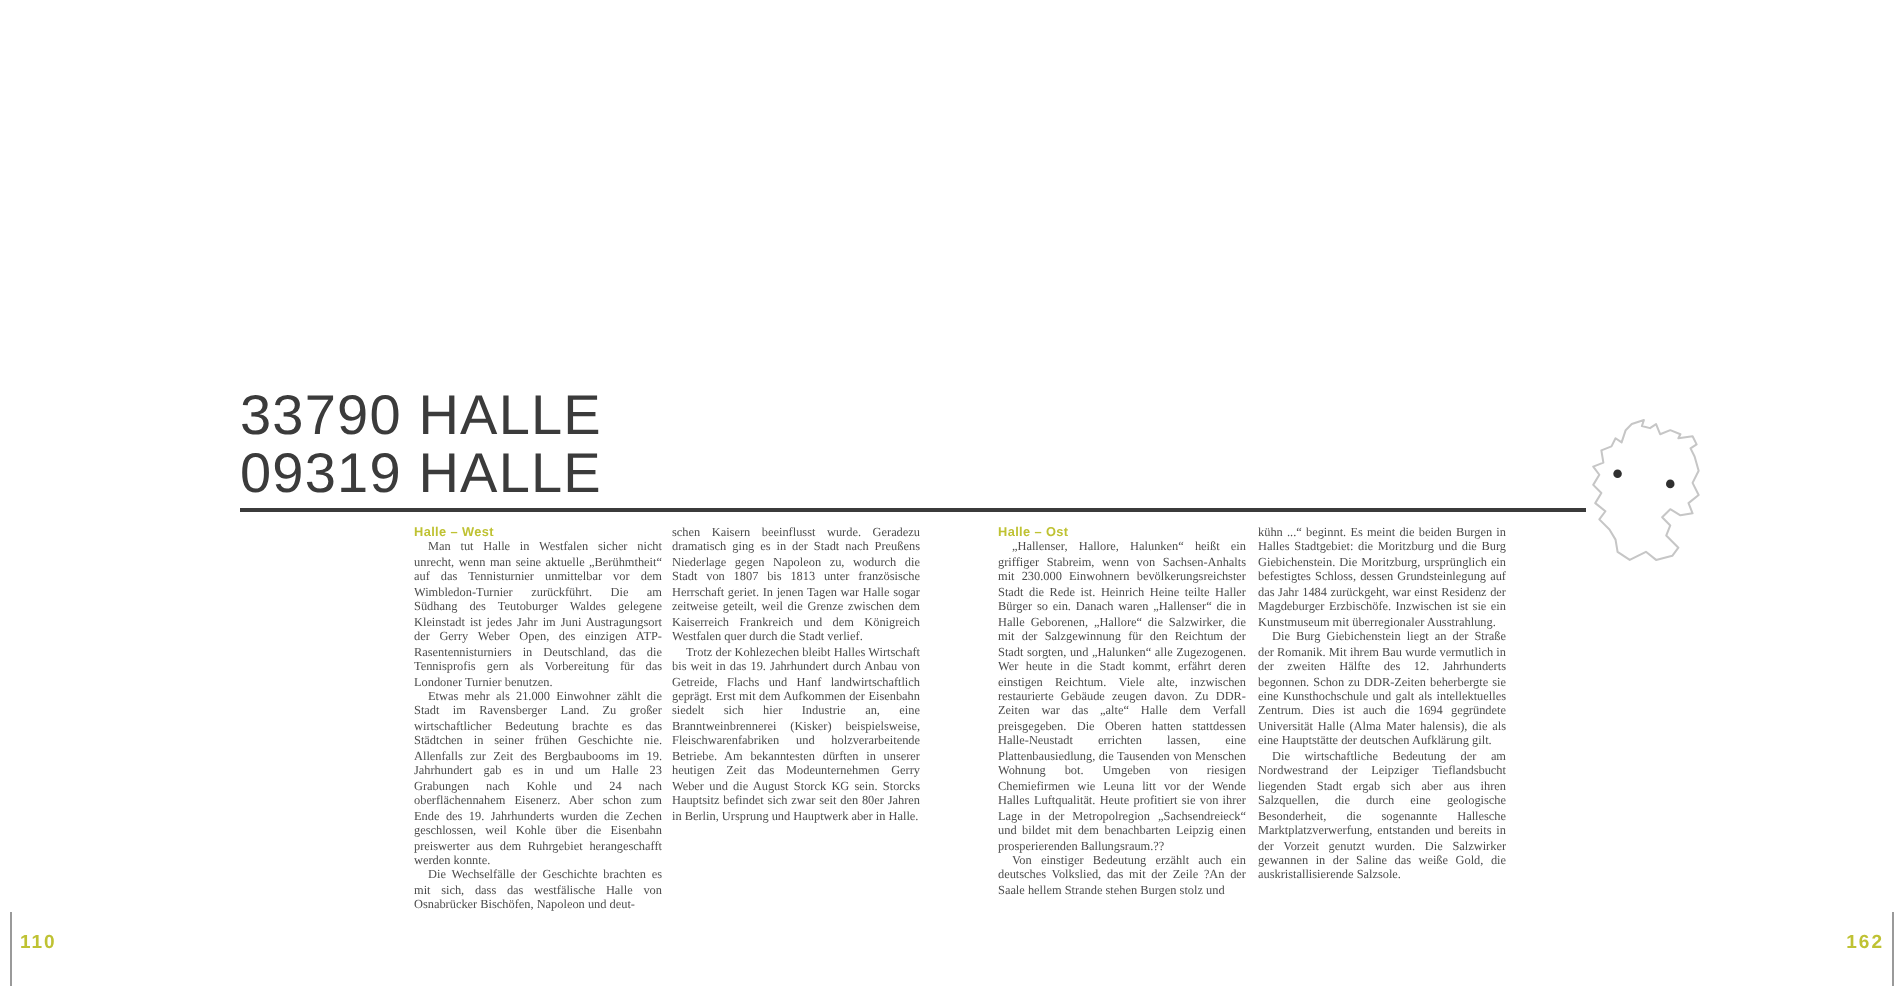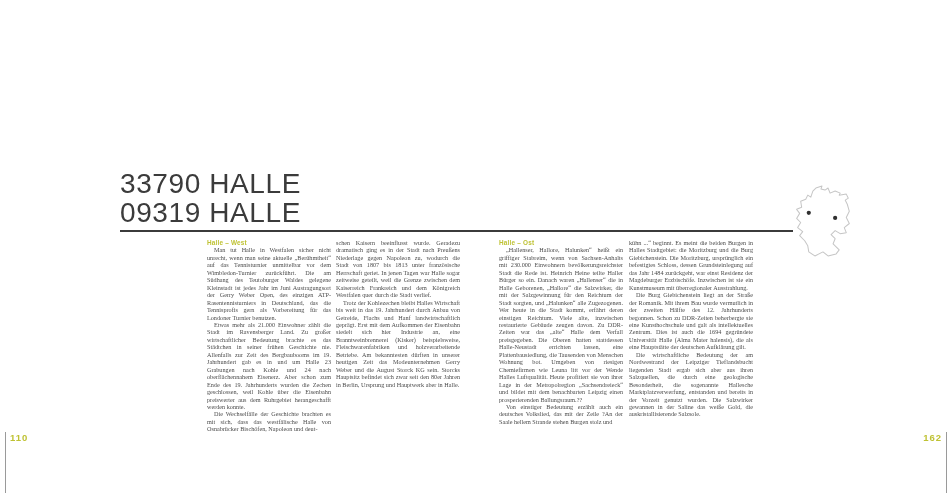--- a/index.html
+++ b/index.html
@@ -7,21 +7,21 @@
     --title-gray:#3b3b3b;
     --body-gray:#4c4c4c;
     --map-outline:#c6c6c6;
     --marker-dark:#303030;
     --edge-gray:#9a9a9a;
   }
   *{margin:0;padding:0;box-sizing:border-box;}
   html,body{width:952px;height:493px;background:#fff;overflow:hidden;
     -webkit-text-size-adjust:none;text-size-adjust:none;}
   .spread{position:relative;width:952px;height:360px;background:#fff;
-    font-family:"Liberation Serif", serif;color:var(--body-gray);}
+    font-family:"Liberation Serif", serif;color:var(--body-gray);margin-top:24px;}
 
   
   .title-block{position:absolute;left:120px;top:170px;
     font-family:"Liberation Sans", sans-serif;font-weight:400;
     font-size:28px;line-height:28.5px;letter-spacing:.6px;color:var(--title-gray);}
   .title-rule{position:absolute;left:120px;top:230px;width:673px;height:1.6px;
     background:var(--title-gray);}
 
   
   .germany-map{position:absolute;left:794px;top:185px;width:62px;height:75px;}
@@ -36,21 +36,21 @@
   .col2{left:336px;}
   .col3{left:499px;}
   .col4{left:629px;}
   .col-heading{font-family:"Liberation Sans", sans-serif;font-weight:bold;
     font-size:6.4px;line-height:7.45px;color:var(--accent-olive);
     letter-spacing:.2px;text-align:left;}
   .para{margin:0;}
   .para.indent{text-indent:7px;}
 
   
-  .folio{position:absolute;top:432px;font-family:"Liberation Sans", sans-serif;
+  .folio{position:absolute;top:442px;font-family:"Liberation Sans", sans-serif;
     font-weight:bold;font-size:9.5px;letter-spacing:1px;color:var(--accent-olive);}
   .folio-left{left:10px;}
   .folio-right{right:10px;}
   .edge-line{position:absolute;top:432px;width:1px;height:61px;background:var(--edge-gray);}
   .edge-line-left{left:5px;}
   .edge-line-right{right:5px;}
 </style>
 </head>
 <body>
 

